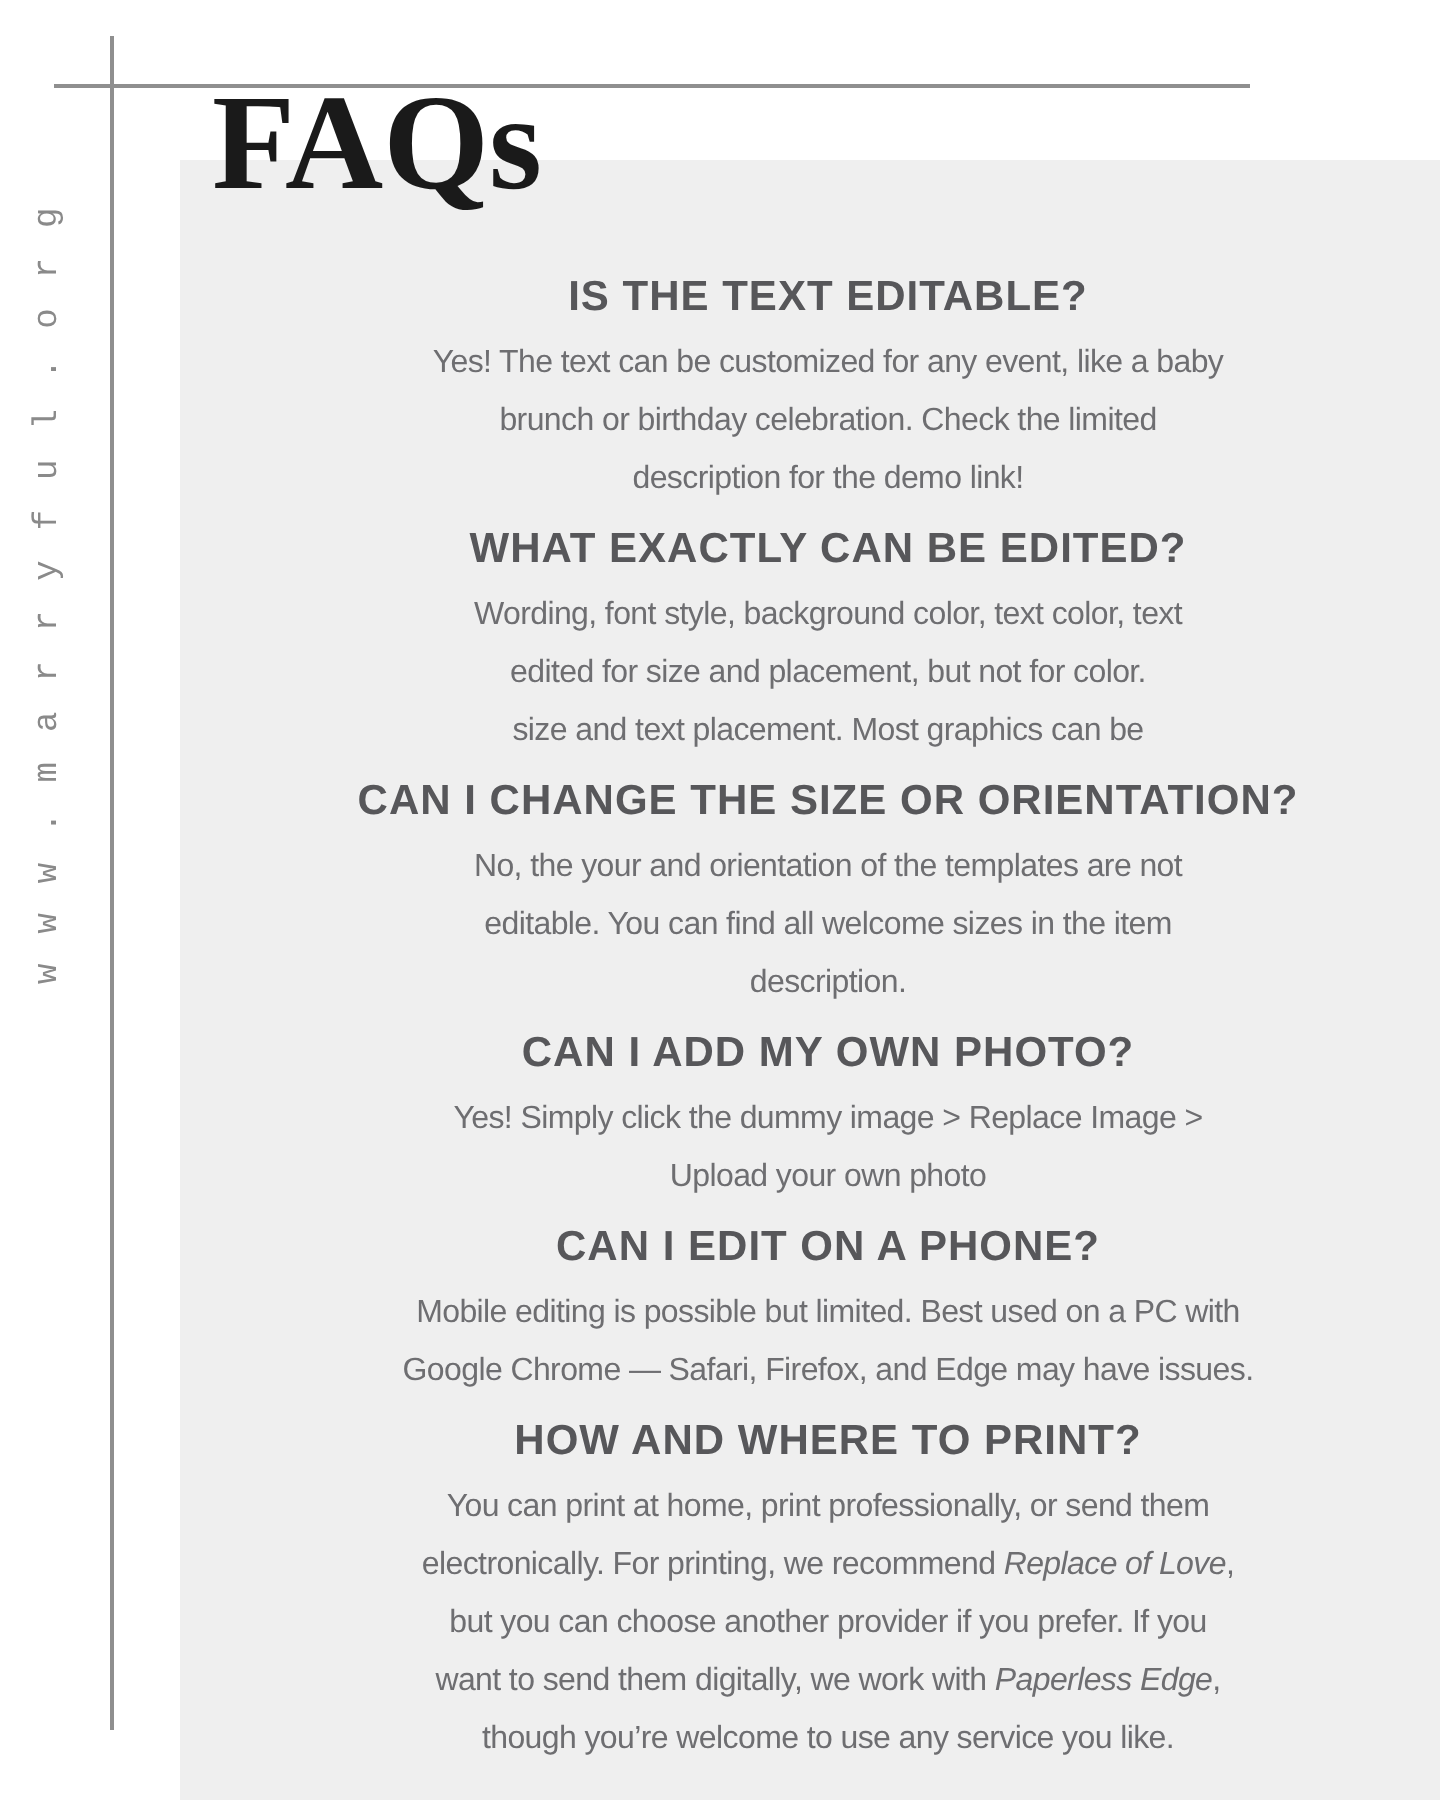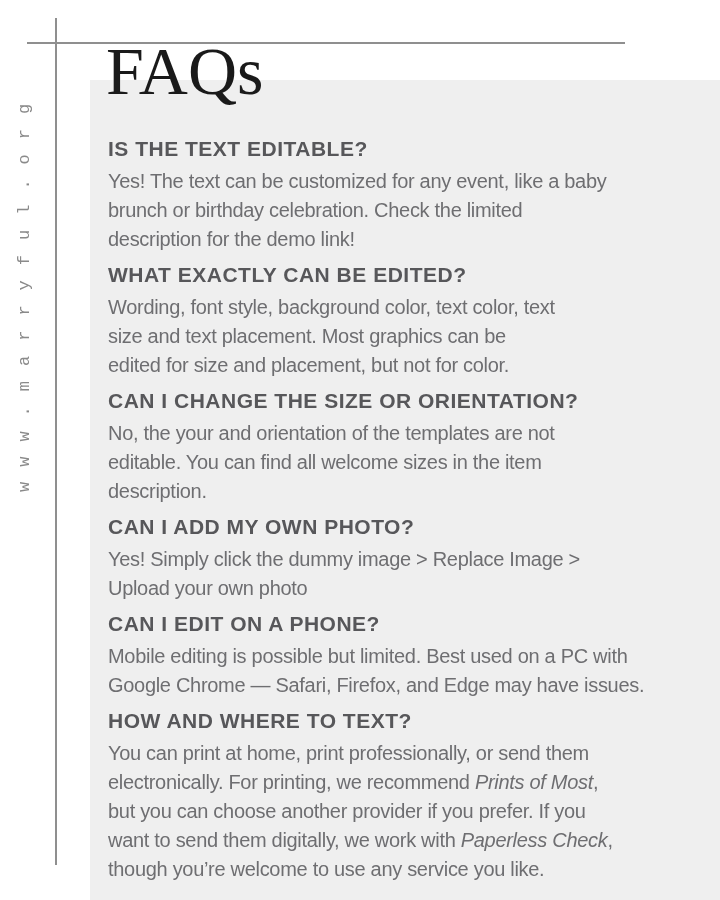--- a/index.html
+++ b/index.html
@@ -55,46 +55,46 @@
     white-space: pre;
   }
 
   
   .title {
     position: absolute;
     left: 106px;
     top: 37px;
     margin: 0;
     font-family: "Liberation Serif", serif;
-    font-weight: 400;
+    font-weight: 700;
     font-size: 68px;
     line-height: 1;
     letter-spacing: 0px;
     color: var(--title-color, #1a1a1a);
   }
 
   
   .faq {
     position: absolute;
     left: 108px;
     top: 136px;
     width: 612px;
   }
-  .faq-item { margin: 0 0 8px 0; }
+  .faq-item { margin: 0 0 8px 0; text-align: center; }
   .q {
     margin: 0 0 6px 0;
     font-size: 21px;
     line-height: 25px;
     font-weight: 700;
     letter-spacing: 0.5px;
     color: var(--q-color, #57575a);
   }
   .a { margin: 0; }
   .a .line {
-    font-size: 20px;
+    font-size: 16px;
     line-height: 29px;
     letter-spacing: -0.3px;
     color: var(--a-color, #6e6e71);
     white-space: pre;
   }
   .a .line em { font-style: italic; }
 </style>
 </head>
 <body>
 
@@ -111,22 +111,22 @@
           <div class="line">Yes! The text can be customized for any event, like a baby</div>
           <div class="line">brunch or birthday celebration. Check the limited</div>
           <div class="line">description for the demo link!</div>
         </div>
   </section>
 
   <section class="faq-item">
     <h2 class="q">WHAT EXACTLY CAN BE EDITED?</h2>
     <div class="a">
           <div class="line">Wording, font style, background color, text color, text</div>
+          <div class="line">edited for size and placement, but not for color.</div>
           <div class="line">size and text placement. Most graphics can be</div>
-          <div class="line">edited for size and placement, but not for color.</div>
         </div>
   </section>
 
   <section class="faq-item">
     <h2 class="q">CAN I CHANGE THE SIZE OR ORIENTATION?</h2>
     <div class="a">
           <div class="line">No, the your and orientation of the templates are not</div>
           <div class="line">editable. You can find all welcome sizes in the item</div>
           <div class="line">description.</div>
         </div>
@@ -142,23 +142,23 @@
 
   <section class="faq-item">
     <h2 class="q">CAN I EDIT ON A PHONE?</h2>
     <div class="a">
           <div class="line">Mobile editing is possible but limited. Best used on a PC with</div>
           <div class="line">Google Chrome — Safari, Firefox, and Edge may have issues.</div>
         </div>
   </section>
 
   <section class="faq-item">
-    <h2 class="q">HOW AND WHERE TO TEXT?</h2>
+    <h2 class="q">HOW AND WHERE TO PRINT?</h2>
     <div class="a">
           <div class="line">You can print at home, print professionally, or send them</div>
-          <div class="line">electronically. For printing, we recommend <em>Prints of Most</em>,</div>
+          <div class="line">electronically. For printing, we recommend <em>Replace of Love</em>,</div>
           <div class="line">but you can choose another provider if you prefer. If you</div>
-          <div class="line">want to send them digitally, we work with <em>Paperless Check</em>,</div>
+          <div class="line">want to send them digitally, we work with <em>Paperless Edge</em>,</div>
           <div class="line">though you’re welcome to use any service you like.</div>
         </div>
   </section>
 </div>
 </div>
 
 </body></html>

